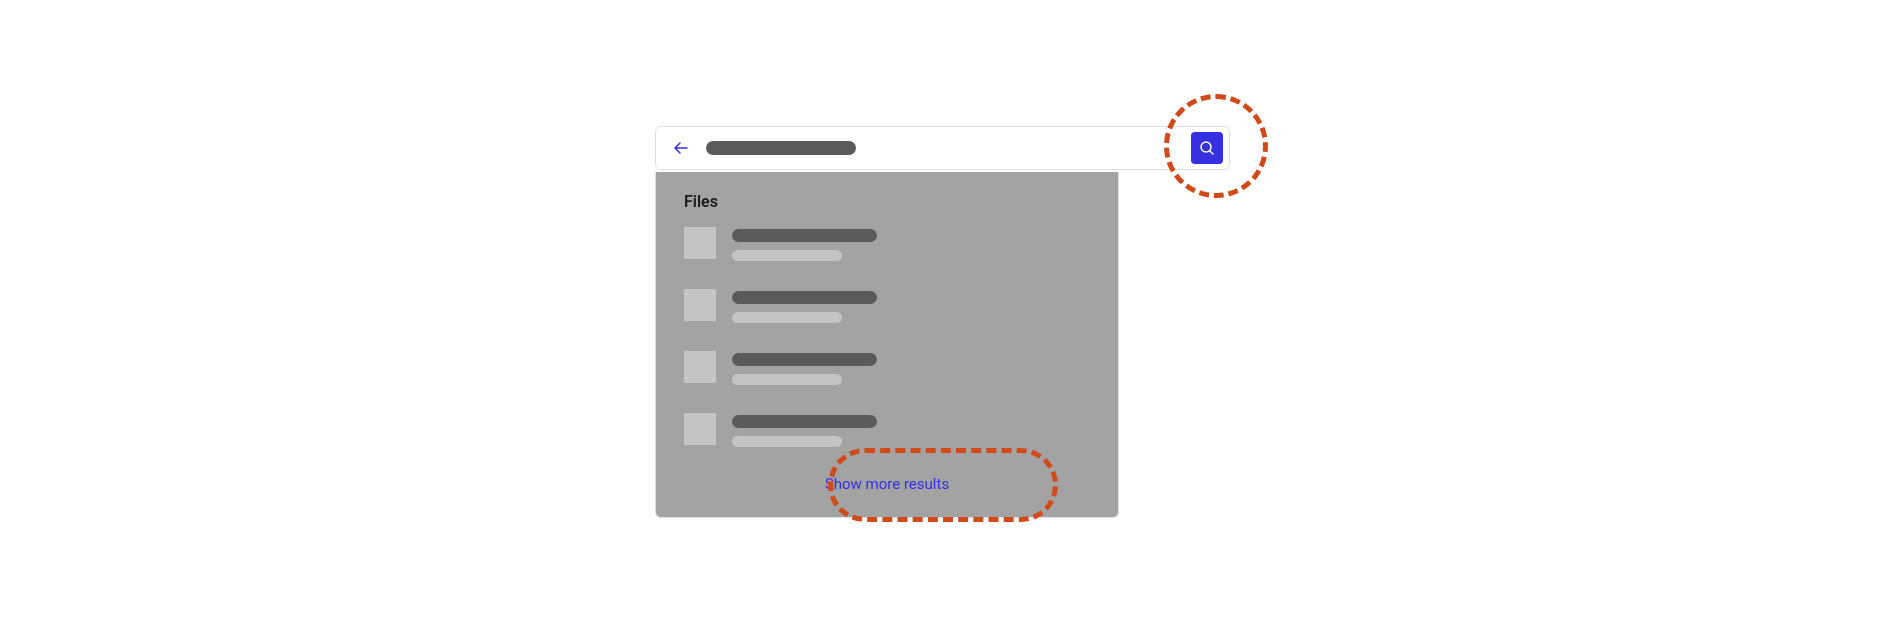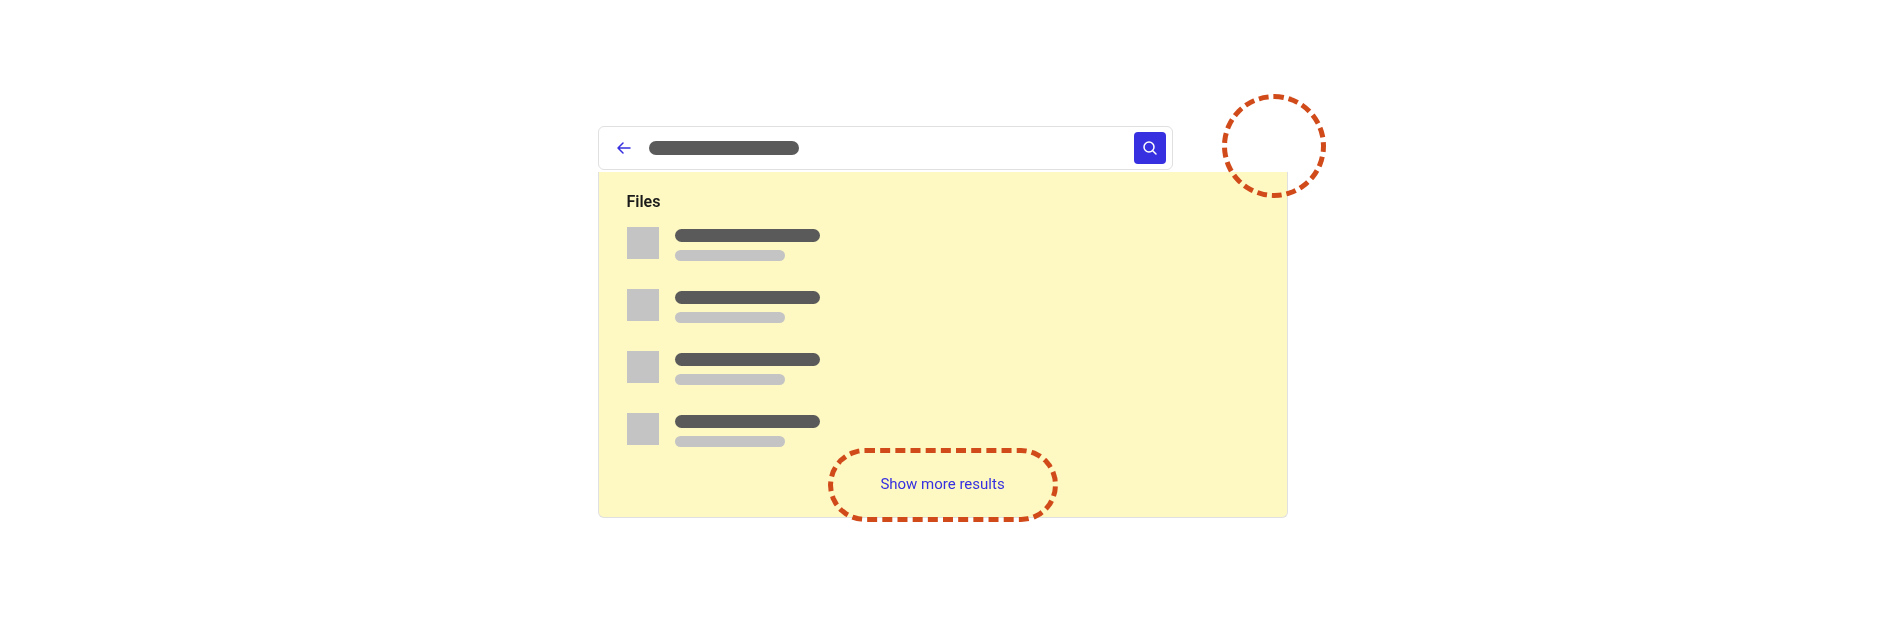--- a/index.html
+++ b/index.html
@@ -59,25 +59,25 @@
       background: #3630e0;
       border-radius: 4px;
       margin-left: auto;
       display: flex;
       align-items: center;
       justify-content: center;
       cursor: pointer;
     }
     
     .results-panel {
-      width: 690px;
+      width: 464px;
       border: 1px solid #e0e0e0;
       border-top: none;
       border-radius: 0 0 6px 6px;
-      background: #fef9c3;
+      background: #a3a3a3;
       padding: 20px 28px 24px 28px;
       margin-top: 2px;
     }
     
     .section-header {
       font-size: 16px;
       font-weight: 600;
       color: #1a1a1a;
       margin-bottom: 16px;
     }

